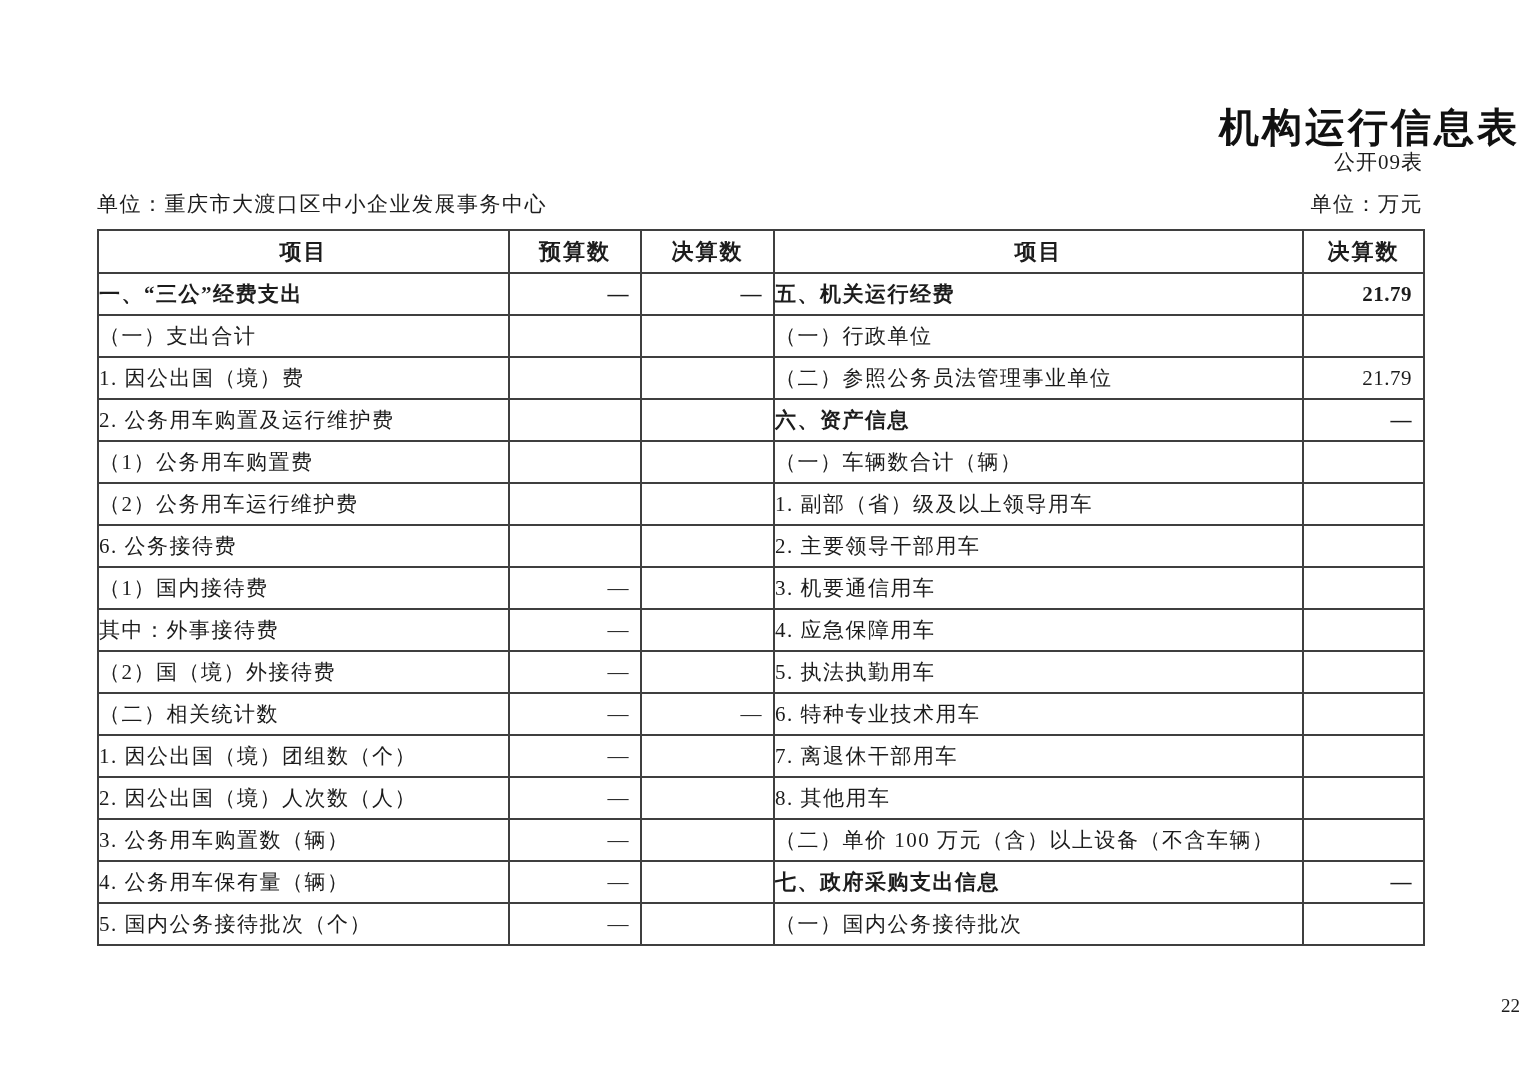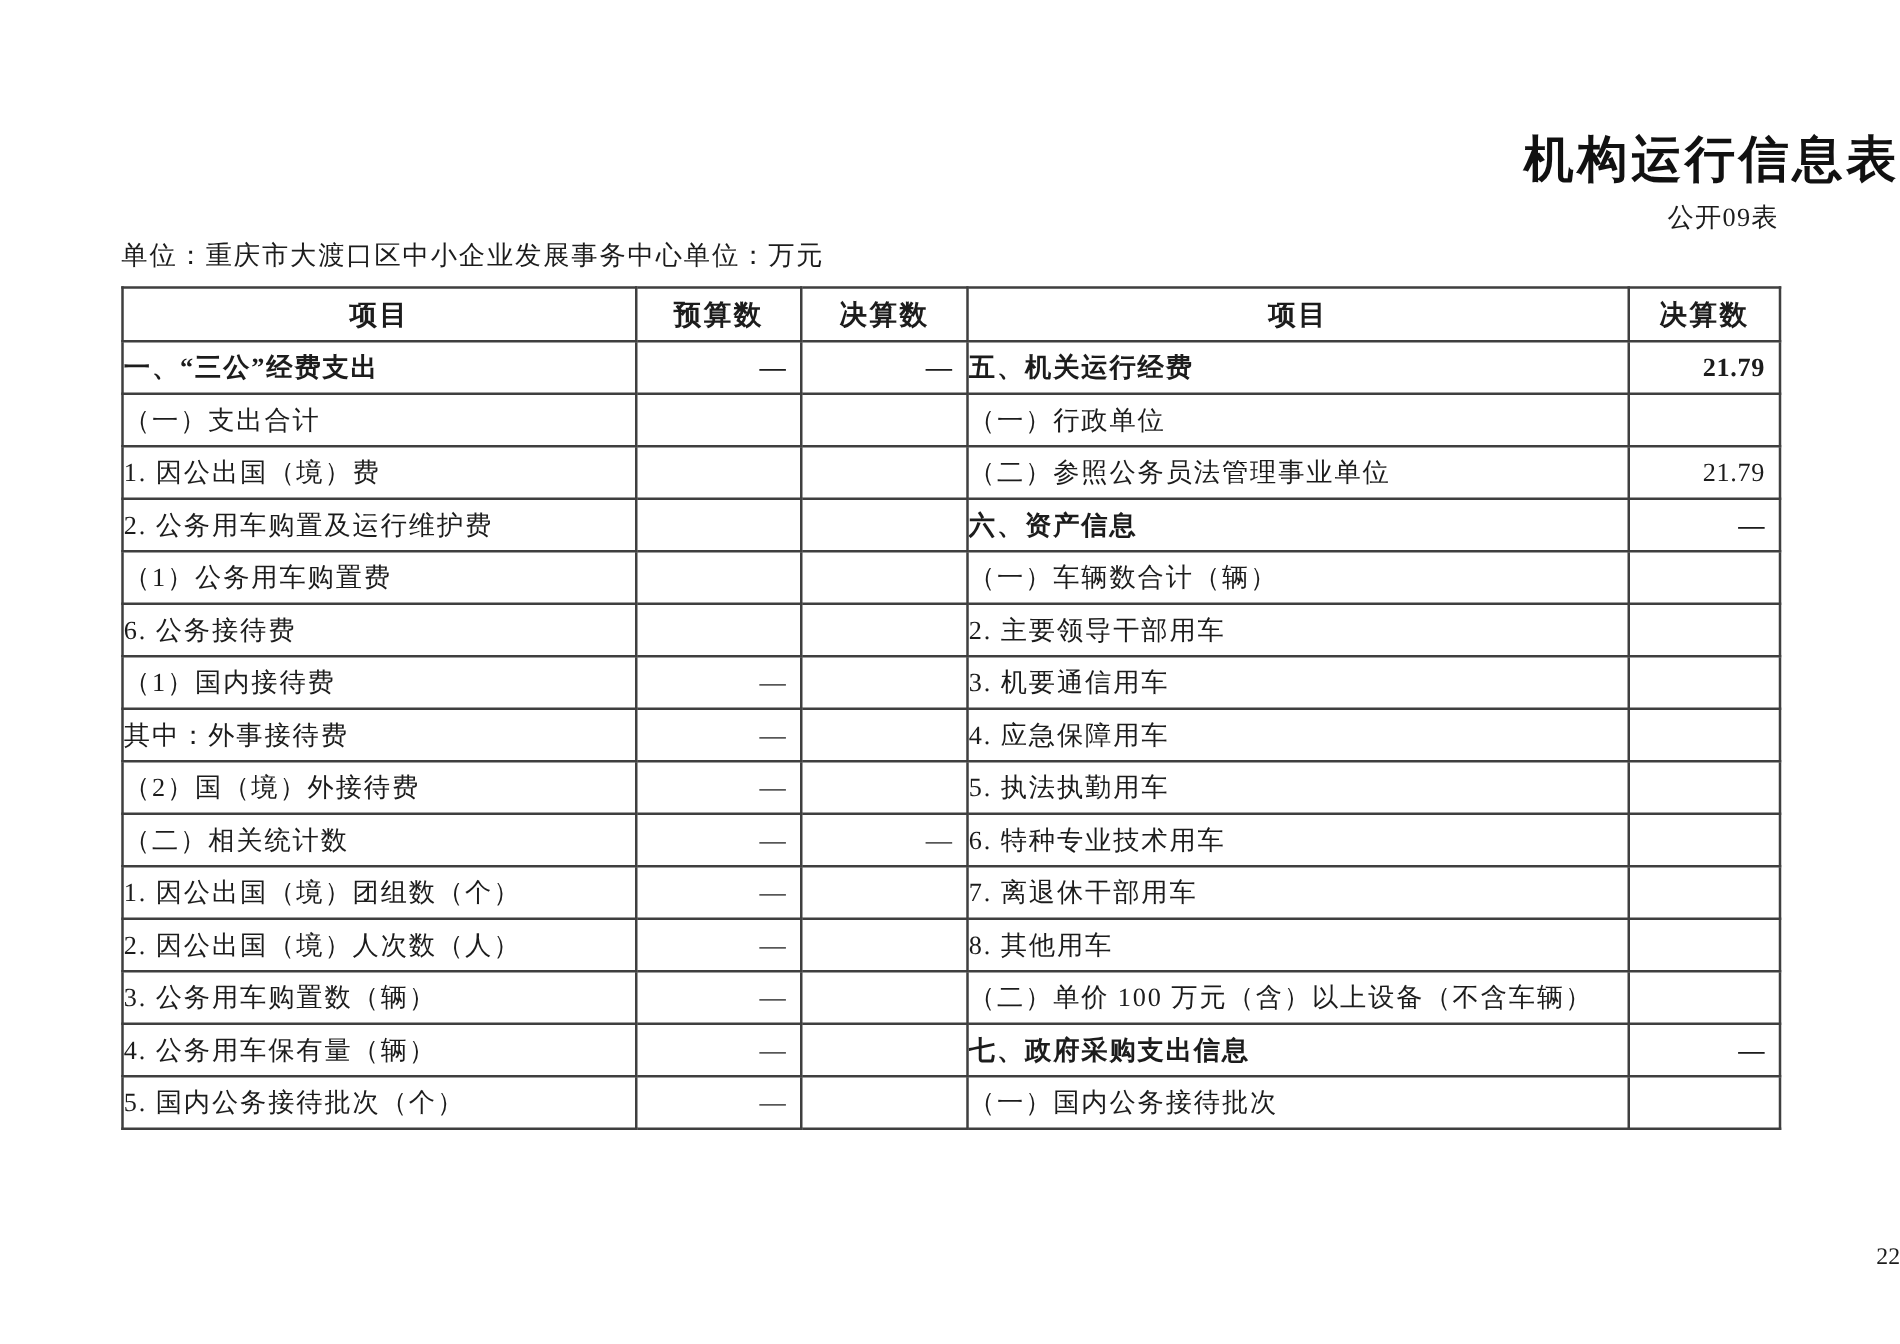--- a/index.html
+++ b/index.html
@@ -12,26 +12,26 @@
   }
   .page { position: relative; width: 1520px; height: 1075px; overflow: hidden; }
 
   .doc-title {
     position: absolute; top: 100px; left: 0; width: 1520px;
     text-align: right;
     font-size: 40px; font-weight: bold; letter-spacing: 3px;
     color: #111;
   }
   .form-code-line {
-    position: absolute; top: 160px; left: 97px; width: 1326px;
+    position: absolute; top: 148px; left: 97px; width: 1326px;
     text-align: right; font-size: 21px; letter-spacing: 1px;
   }
   .unit-line {
     position: absolute; top: 190px; left: 97px; width: 1326px;
-    display: flex; justify-content: flex-start;
+    display: flex; justify-content: space-between;
     font-size: 21px; letter-spacing: 1.5px;
   }
 
   table.info-table {
     position: absolute; top: 229px; left: 97px; width: 1326px;
     border-collapse: collapse; table-layout: fixed;
   }
   .info-table th, .info-table td {
     border: 2px solid #3f3f3f;
     overflow: hidden; white-space: nowrap;
@@ -119,20 +119,27 @@
           <td class="c-num bold">—</td>
         </tr>
         <tr>
           <td class="c-item ind3">（1）公务用车购置费</td>
           <td class="c-num"></td>
           <td class="c-num"></td>
           <td class="c-item ind1">（一）车辆数合计（辆）</td>
           <td class="c-num"></td>
         </tr>
         <tr>
+          <td class="c-item ind3">（2）公务用车运行维护费</td>
+          <td class="c-num"></td>
+          <td class="c-num"></td>
+          <td class="c-item ind2">1. 副部（省）级及以上领导用车</td>
+          <td class="c-num"></td>
+        </tr>
+        <tr>
           <td class="c-item ind2">6. 公务接待费</td>
           <td class="c-num"></td>
           <td class="c-num"></td>
           <td class="c-item ind2">2. 主要领导干部用车</td>
           <td class="c-num"></td>
         </tr>
         <tr>
           <td class="c-item ind3">（1）国内接待费</td>
           <td class="c-num">—</td>
           <td class="c-num"></td>

